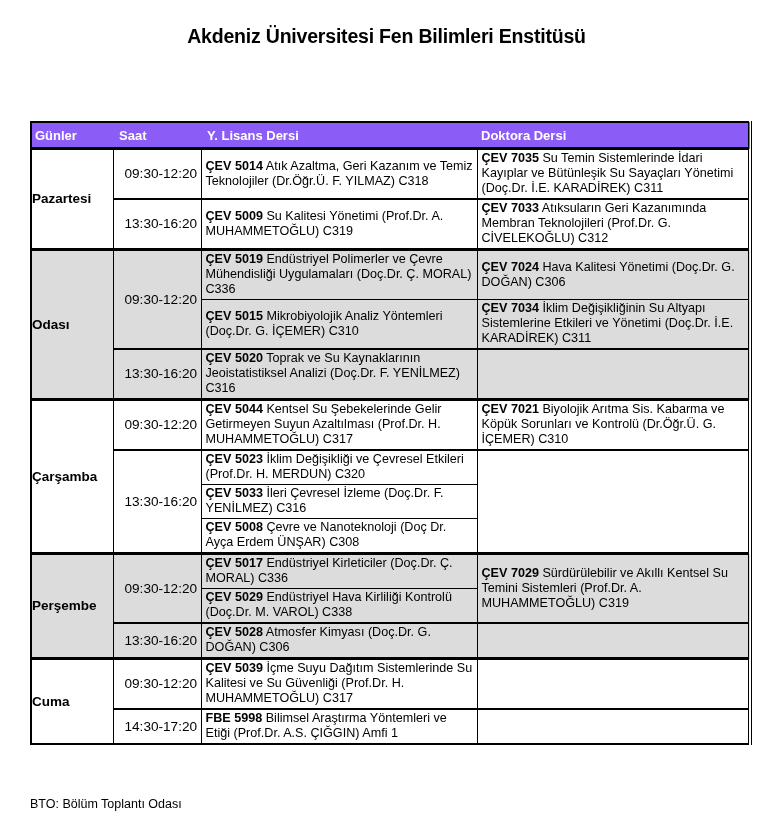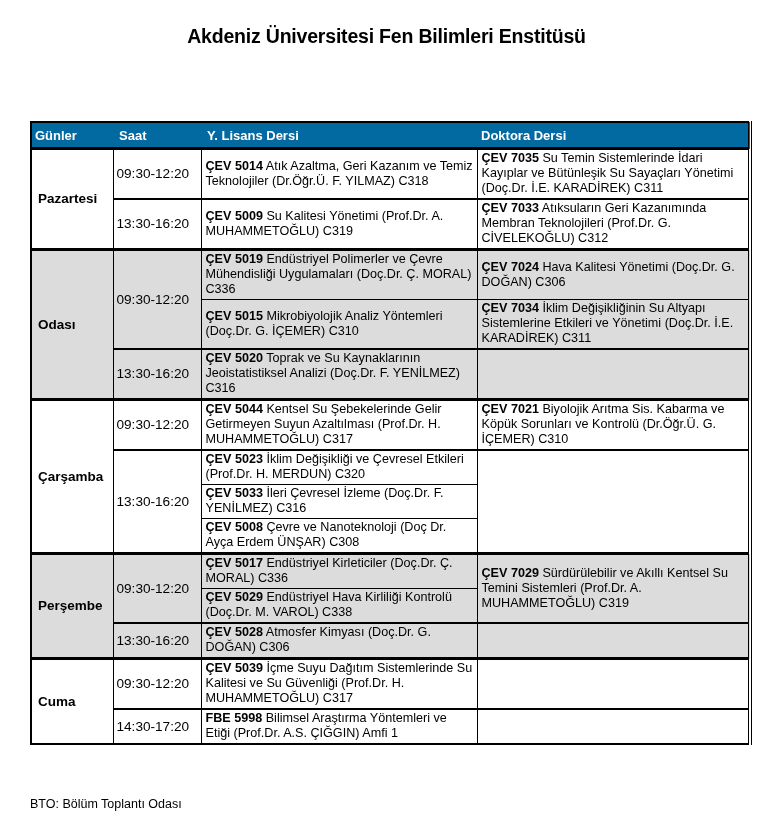--- a/index.html
+++ b/index.html
@@ -10,29 +10,29 @@
     position: absolute; left: 30px; top: 121px; width: 719px;
     border-collapse: collapse; table-layout: fixed;
     border: 2px solid #000; border-right: 4px double #000;
     font-size: 12.6px;
   }
   table.schedule col.c-day { width: 82px; }
   table.schedule col.c-time { width: 88px; }
   table.schedule col.c-ms { width: 276px; }
   table.schedule col.c-phd { width: 273px; }
   thead th {
-    background: #0369a1; color: #fff; font-weight: bold; text-align: left;
+    background: #8b5cf6; color: #fff; font-weight: bold; text-align: left;
     font-size: 13px; height: 24px; padding: 0 0 0 3px; border: none;
   }
   thead th.h-time { padding-left: 6px; }
   thead th.h-ms { padding-left: 6px; margin-top: 20px; }
   thead th.h-phd { padding-left: 4px; }
   td { border: 1px solid #000; vertical-align: middle; padding: 1px 3px 2px 4px; line-height: 15px; }
-  td.day { font-weight: bold; font-size: 13.5px; padding-left: 6px; border-left: 2px solid #000; }
-  td.time { font-size: 13.6px; padding-left: 3px; white-space: nowrap; }
+  td.day { font-weight: bold; font-size: 13.5px; padding-left: 0; border-left: 2px solid #000; }
+  td.time { font-size: 13.6px; padding-left: 11px; white-space: nowrap; }
   tbody.day-group { border-top: 3px solid #000; }
   tbody.day-group tr.slot-first td { border-top: 2px solid #000; }
   tbody.gray td { background: #dcdcdc; }
   .code { font-weight: bold; }
   td.empty { }
   .footer-note { position: absolute; left: 30px; top: 797px; font-size: 12.5px; text-align: right; }
 </style>
 </head>
 <body>
 

